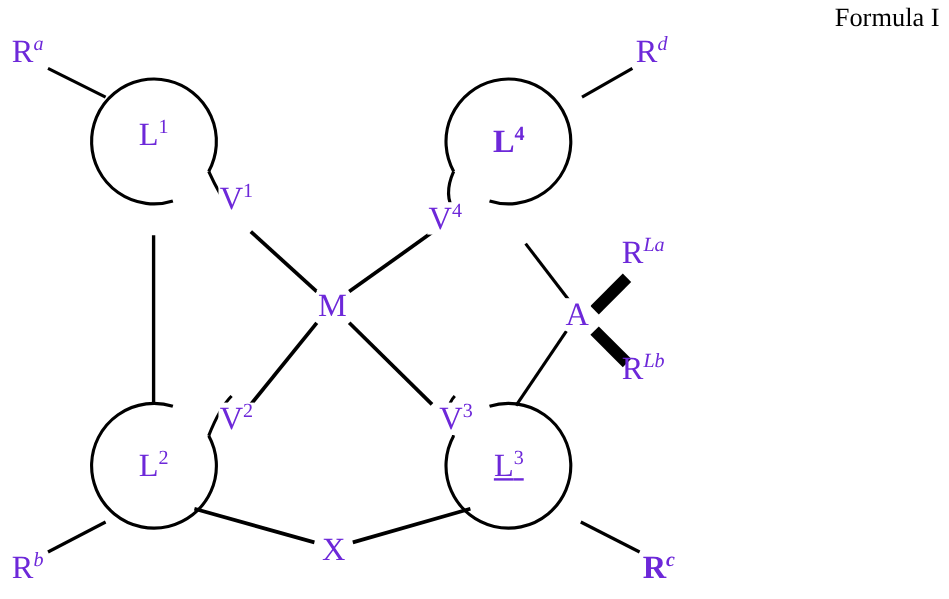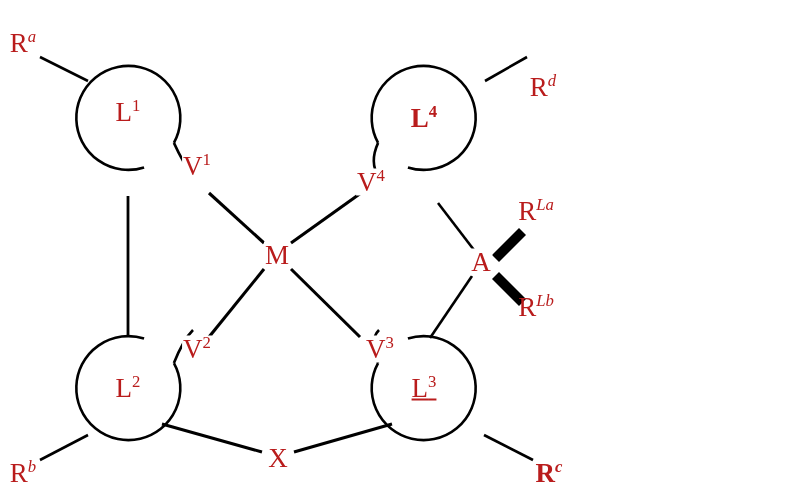--- a/index.html
+++ b/index.html
@@ -29,21 +29,21 @@
     font-family: "Liberation Serif", "DejaVu Serif", serif;
     font-size: 22px;
     color: #000000;
     white-space: nowrap;
   }
   
   .lbl {
     position: absolute;
     font-family: "Liberation Serif", "DejaVu Serif", serif;
     font-size: 27px;
-    color: #b91c1c;
+    color: #6d28d9;
     white-space: nowrap;
     transform: translate(-50%, -50%);
     line-height: 1;
     background: #ffffff;
     padding: 0 1px;
   }
   .lbl sup {
     font-size: 0.62em;
     vertical-align: super;
     line-height: 0;
@@ -94,34 +94,35 @@
     <polygon fill="#000000" points="492,255 519,228 526,235 499,262"></polygon>
     <polygon fill="#000000" points="499,272 526,299 519,306 492,279"></polygon>
 
     <line x1="40" y1="57" x2="88" y2="81" stroke="#000000" stroke-width="2.6"></line>
     <line x1="40" y1="460" x2="88" y2="435" stroke="#000000" stroke-width="2.6"></line>
     <line x1="533" y1="460" x2="484" y2="435" stroke="#000000" stroke-width="2.6"></line>
     <line x1="527" y1="57" x2="485" y2="81" stroke="#000000" stroke-width="2.6"></line>
 
   </svg>
 
+  <div class="formula-title">Formula I</div>
 
   <div class="lbl no-bg" style="left:128px; top:112px;"><span>L</span><sup>1</sup></div>
   <div class="lbl no-bg" style="left:128px; top:388px;"><span>L</span><sup>2</sup></div>
   <div class="lbl no-bg" style="left:424px; top:388px;text-decoration:underline;"><span>L</span><sup>3</sup></div>
   <div class="lbl no-bg" style="left:424px; top:118px;font-weight:bold;"><span>L</span><sup>4</sup></div>
 
   <div class="lbl" style="left:197px; top:166px;"><span>V</span><sup>1</sup></div>
   <div class="lbl" style="left:197px; top:349px;"><span>V</span><sup>2</sup></div>
   <div class="lbl" style="left:380px; top:349px;"><span>V</span><sup>3</sup></div>
   <div class="lbl" style="left:371px; top:182px;"><span>V</span><sup>4</sup></div>
   <div class="lbl" style="left:277px; top:255px;"><span>M</span><sup></sup></div>
   <div class="lbl" style="left:481px; top:262px;"><span>A</span><sup></sup></div>
   <div class="lbl" style="left:278px; top:458px;"><span>X</span><sup></sup></div>
 
   <div class="lbl no-bg italic-sup" style="left:23px; top:43px;"><span>R</span><sup>a</sup></div>
   <div class="lbl no-bg italic-sup" style="left:23px; top:473px;"><span>R</span><sup>b</sup></div>
   <div class="lbl no-bg italic-sup" style="left:549px; top:473px;font-weight:bold;"><span>R</span><sup>c</sup></div>
-  <div class="lbl no-bg italic-sup" style="left:543px; top:43px;margin-top:44px;"><span>R</span><sup>d</sup></div>
+  <div class="lbl no-bg italic-sup" style="left:543px; top:43px;"><span>R</span><sup>d</sup></div>
   <div class="lbl no-bg italic-sup" style="left:536px; top:211px;"><span>R</span><sup>La</sup></div>
   <div class="lbl no-bg italic-sup" style="left:536px; top:307px;"><span>R</span><sup>Lb</sup></div>
 
 </div>
 
 </body></html>

